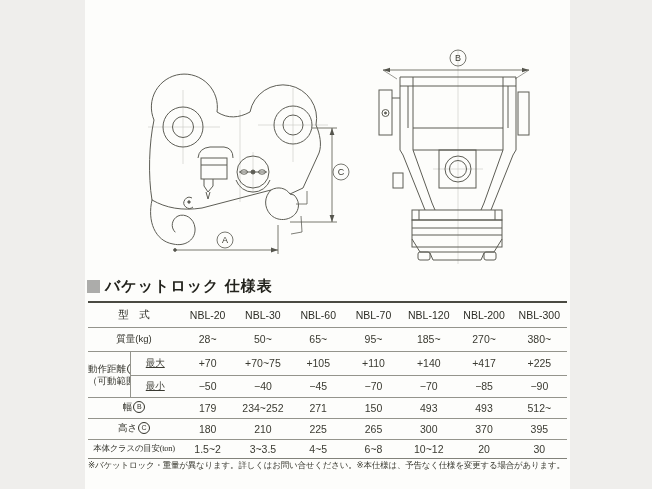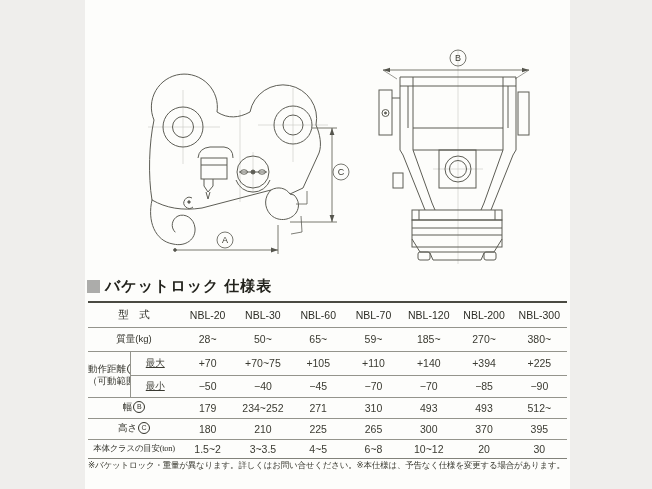--- a/index.html
+++ b/index.html
@@ -8,21 +8,21 @@
     background:#efeeec;
     font-family:"Liberation Sans","DejaVu Sans",sans-serif;
     color:#3a3a31;
   }
   .panel{
     position:absolute;left:85px;top:0;width:485px;height:489px;
     background:#fdfdfb;
   }
   .drawing{position:absolute;}
   .title-row{
-    position:absolute;left:2px;top:277px;display:flex;align-items:center;gap:5px;font-family:Liberation Serif, serif;
+    position:absolute;left:2px;top:277px;display:flex;align-items:center;gap:5px;
   }
   .bullet{width:13px;height:13px;background:#acacaa;}
   .title-text{
     font-size:15px;font-weight:bold;color:#23231d;letter-spacing:1px;white-space:nowrap;
   }
   table.spec{
     position:absolute;left:3px;top:301px;width:479px;
     border-collapse:collapse;table-layout:fixed;
     border-top:2px solid #4a4a42;border-bottom:1px solid #82827a;
     font-size:10.5px;color:#3a3a31;
@@ -204,55 +204,55 @@
       <td>NBL-70</td>
       <td>NBL-120</td>
       <td>NBL-200</td>
       <td>NBL-300</td>
     </tr>
     <tr class="r-mass">
       <td colspan="2" class="lbl">質量(kg)</td>
       <td>28~</td>
       <td>50~</td>
       <td>65~</td>
-      <td>59~</td>
+      <td>95~</td>
       <td>185~</td>
       <td>270~</td>
       <td>380~</td>
     </tr>
     <tr class="r-max">
       <td rowspan="2" class="lbl stroke-lbl">
         <div><span>動作距離</span><span class="circ">A</span></div>
         <div>（可動範囲）</div>
       </td>
       <td class="sub">最大</td>
       <td>+70</td>
       <td>+70~75</td>
       <td>+105</td>
       <td>+110</td>
       <td>+140</td>
-      <td>+394</td>
+      <td>+417</td>
       <td>+225</td>
     </tr>
     <tr class="r-min">
       <td class="sub">最小</td>
       <td>−50</td>
       <td>−40</td>
       <td>−45</td>
       <td>−70</td>
       <td>−70</td>
       <td>−85</td>
       <td>−90</td>
     </tr>
     <tr class="r-w">
       <td colspan="2" class="lbl"><span>幅</span><span class="circ">B</span></td>
       <td>179</td>
       <td>234~252</td>
       <td>271</td>
-      <td>310</td>
+      <td>150</td>
       <td>493</td>
       <td>493</td>
       <td>512~</td>
     </tr>
     <tr class="r-h">
       <td colspan="2" class="lbl"><span>高さ</span><span class="circ">C</span></td>
       <td>180</td>
       <td>210</td>
       <td>225</td>
       <td>265</td>

